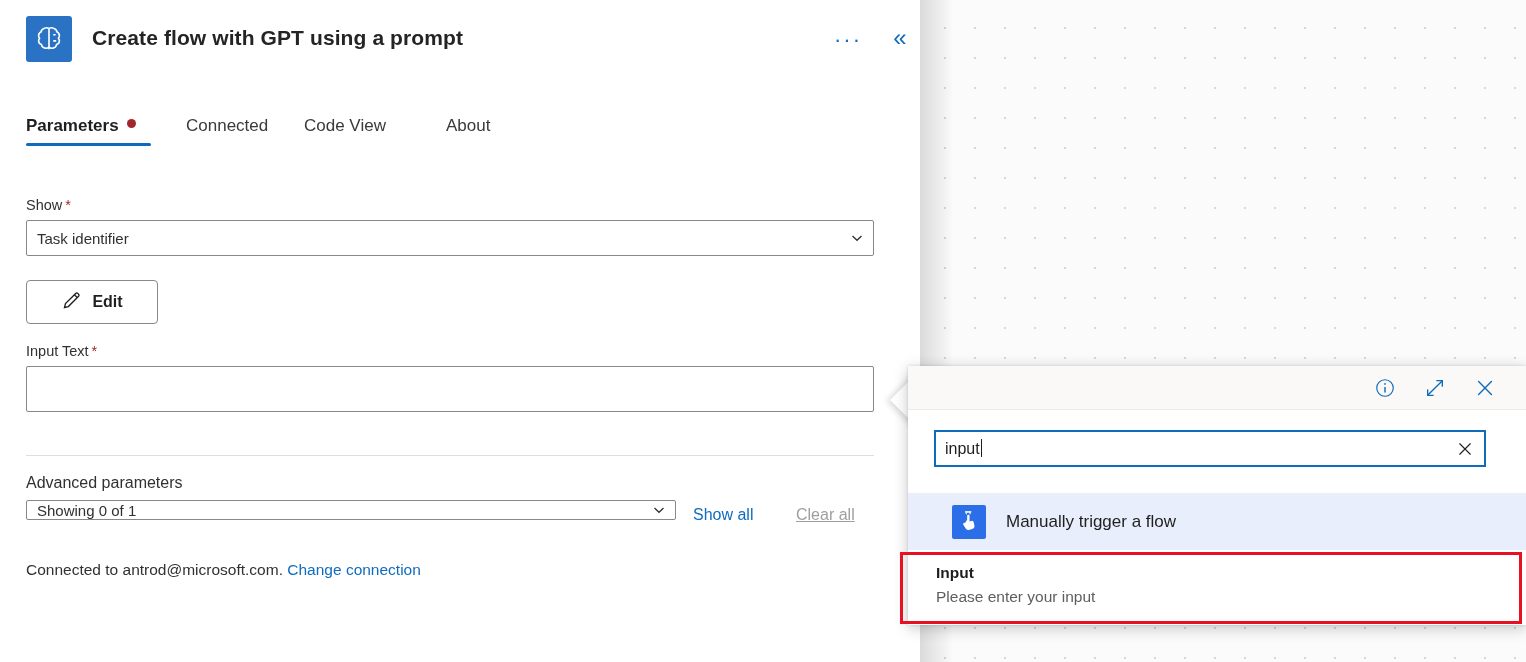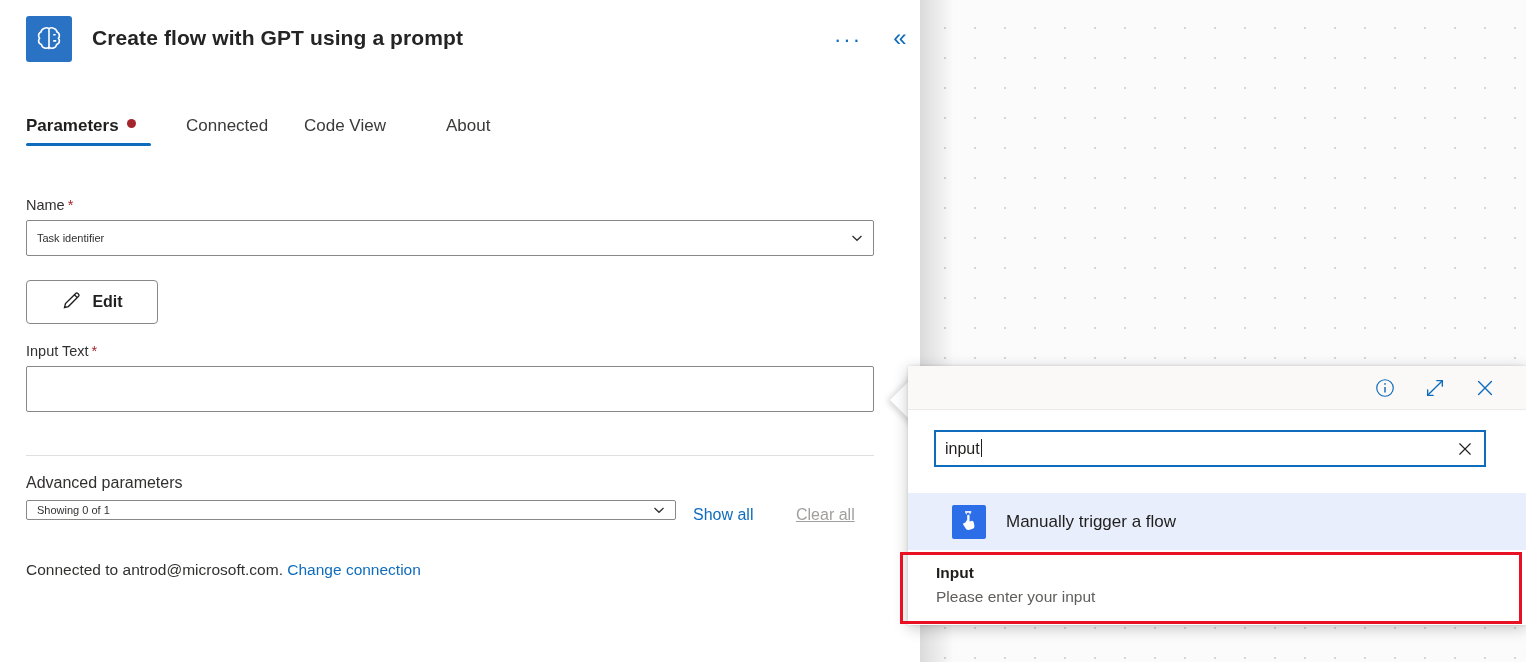--- a/index.html
+++ b/index.html
@@ -66,21 +66,21 @@
   
   .field-label {
     position: absolute; font-size: 14.5px; color: #323130; white-space: nowrap;
   }
   .req { color: #a4262c; margin-left: 3px; }
 
   .combo {
     position: absolute; background: #fff; border: 1px solid #8a8886; border-radius: 2px;
     display: flex; align-items: center; cursor: pointer;
   }
-  .combo .val { flex: 1; padding-left: 10px; font-size: 11px; color: #323130; }
+  .combo .val { flex: 1; padding-left: 10px; font-size: 15px; color: #323130; }
   .combo .chev { width: 32px; display: flex; align-items: center; justify-content: center; color: #323130; }
 
   .btn-edit {
     position: absolute; left: 26px; top: 280px; width: 132px; height: 44px;
     background: #fff; border: 1px solid #8a8886; border-radius: 4px;
     display: flex; align-items: center; justify-content: center; gap: 10px;
     font-size: 16px; font-weight: bold; color: #201f1e; cursor: pointer;
   }
 
   .textarea-box {
@@ -187,21 +187,21 @@
       <div class="tab active" style="left:26px;">
         <span>Parameters</span><span class="tab-dot"></span>
         <span class="tab-underline" style="width:125px;"></span>
       </div>
       <div class="tab" style="left:186px;">Connected</div>
       <div class="tab" style="left:304px;">Code View</div>
       <div class="tab" style="left:446px;">About</div>
     </div>
 
     <div class="field-label" style="left:26px; top:197px;">
-      <span>Name</span><span class="req">*</span>
+      <span>Show</span><span class="req">*</span>
     </div>
     <div class="combo" style="left:26px; top:220px; width:848px; height:36px;">
       <div class="val">Task identifier</div>
       <div class="chev">
         <svg width="16" height="16" viewBox="0 0 16 16" fill="none" stroke="#323130" stroke-width="1.3">
             <path d="M3.5 6 8 10.3 12.5 6"></path>
           </svg>
       </div>
     </div>
 

